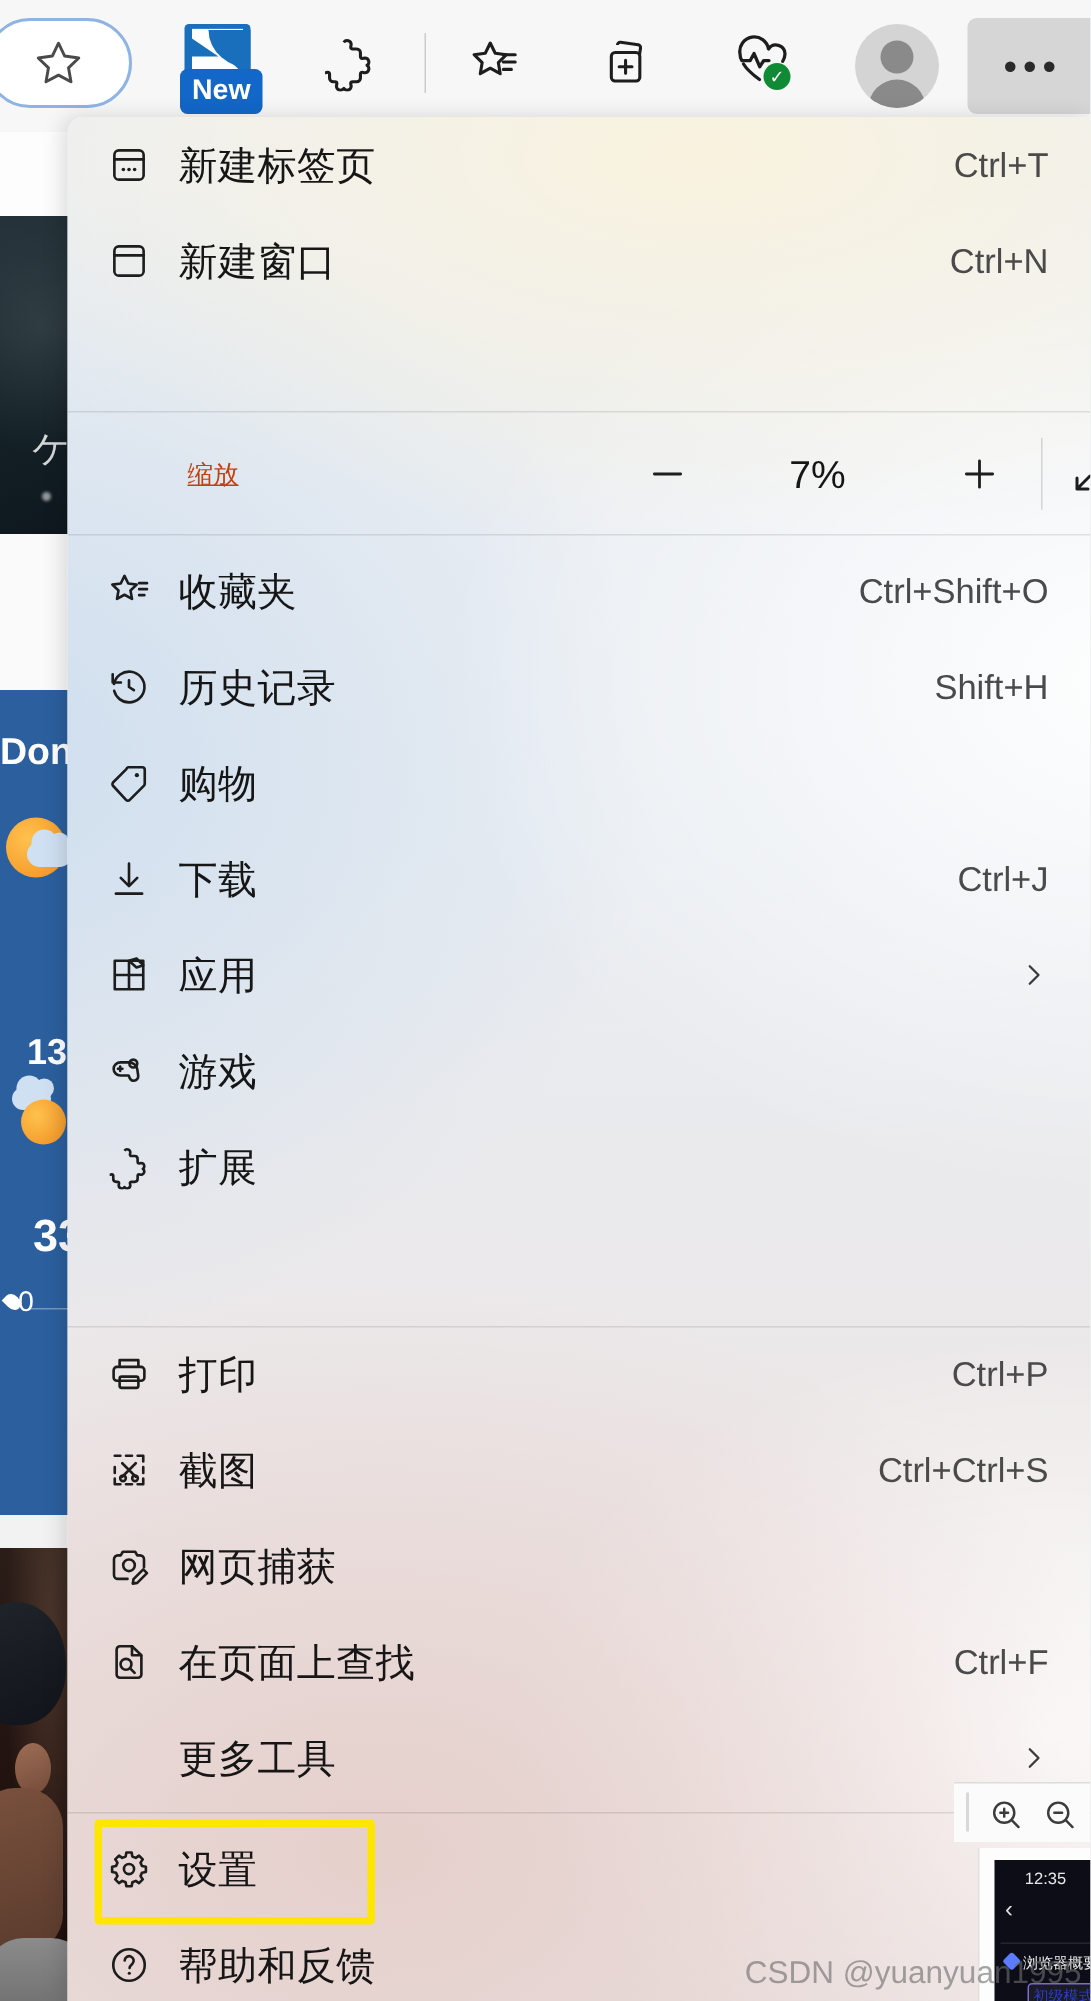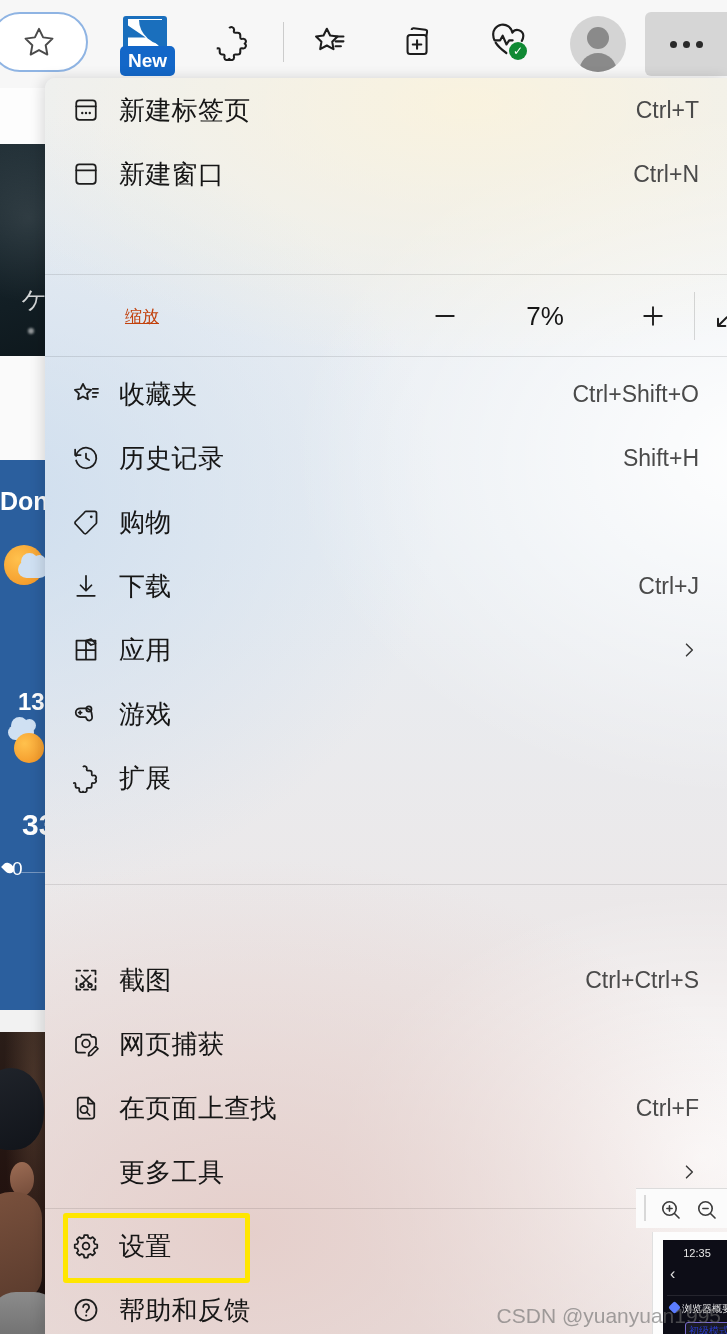--- a/index.html
+++ b/index.html
@@ -553,20 +553,31 @@
           <svg width="30" height="30" viewBox="0 0 24 24" fill="none" stroke="#1d1d1d" stroke-width="1.4" stroke-linejoin="round">
             <path d="M9.6 3.3a1.7 1.7 0 013.1.9c0 .5-.2.8-.2 1.1 0 .5.4.8.9.8h1.6c.9 0 1.6.7 1.6 1.6v1.5c0 .5.3.9.8.9.3 0 .6-.2 1.1-.2a1.7 1.7 0 01.9 3.1 1.7 1.7 0 01-.9 3.1c-.5 0-.8-.2-1.1-.2-.5 0-.8.4-.8.9v1.5c0 .9-.7 1.6-1.6 1.6h-1.6c-.5 0-.9.3-.9.8 0 .3.2.6.2 1.1a1.7 1.7 0 01-3.1.9 1.7 1.7 0 01-3.1-.9c0-.5.2-.8.2-1.1 0-.5-.4-.8-.9-.8H5.2c-.9 0-1.6-.7-1.6-1.6v-1.5c0-.5-.3-.9-.8-.9-.3 0-.6.2-1.1.2"></path>
           </svg>
         </span>
         <span class="mi-label">扩展</span>
       </div>
 
 
       <div class="divider" style="top:806px"></div>
 
+      <div class="mi" style="top:810px">
+        <span class="mi-icon">
+          <svg width="30" height="30" viewBox="0 0 24 24" fill="none" stroke="#1d1d1d" stroke-width="1.4" stroke-linejoin="round">
+            <path d="M7 8.2V4.6h10v3.6"></path>
+            <rect x="3.8" y="8.2" width="16.4" height="7.4" rx="1.8"></rect>
+            <rect x="7" y="13.4" width="10" height="6" rx="1.1"></rect>
+          </svg>
+        </span>
+        <span class="mi-label">打印</span>
+        <span class="mi-accel">Ctrl+P</span>
+      </div>
 
       <div class="mi" style="top:874px">
         <span class="mi-icon">
           <svg width="30" height="30" viewBox="0 0 24 24" fill="none" stroke="#1d1d1d" stroke-width="1.4" stroke-linecap="round" stroke-linejoin="round">
             <path d="M4.4 4.4h3M10.4 4.4h3.2M16.6 4.4h3v3M19.6 10.4v3.2M19.6 16.6v3h-3M13.6 19.6h-3.2M7.4 19.6h-3v-3M4.4 13.6v-3.2" stroke-dasharray="0"></path>
             <path d="M8.4 8.4l7.2 7.2M15.6 8.4l-7.2 7.2"></path>
             <circle cx="8.8" cy="16.4" r="1.5"></circle>
             <circle cx="15.2" cy="16.4" r="1.5"></circle>
           </svg>
         </span>

